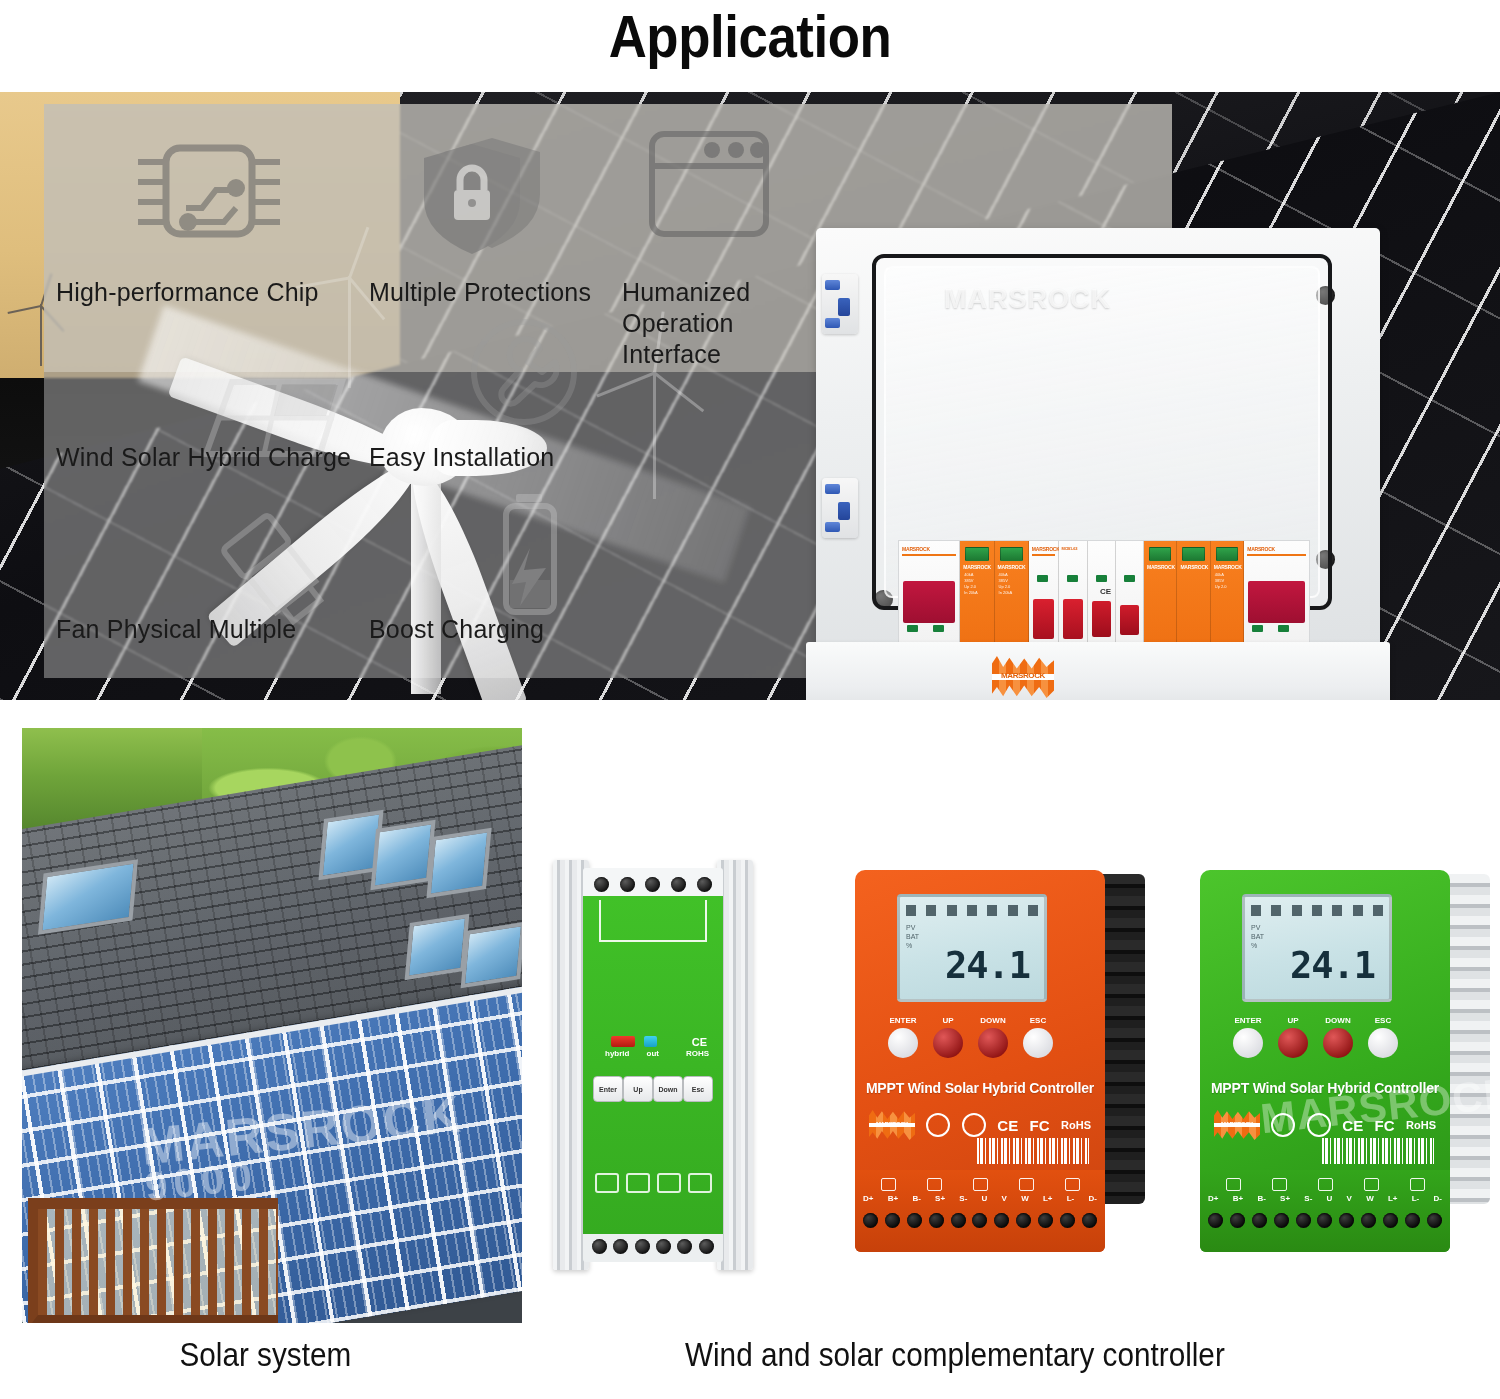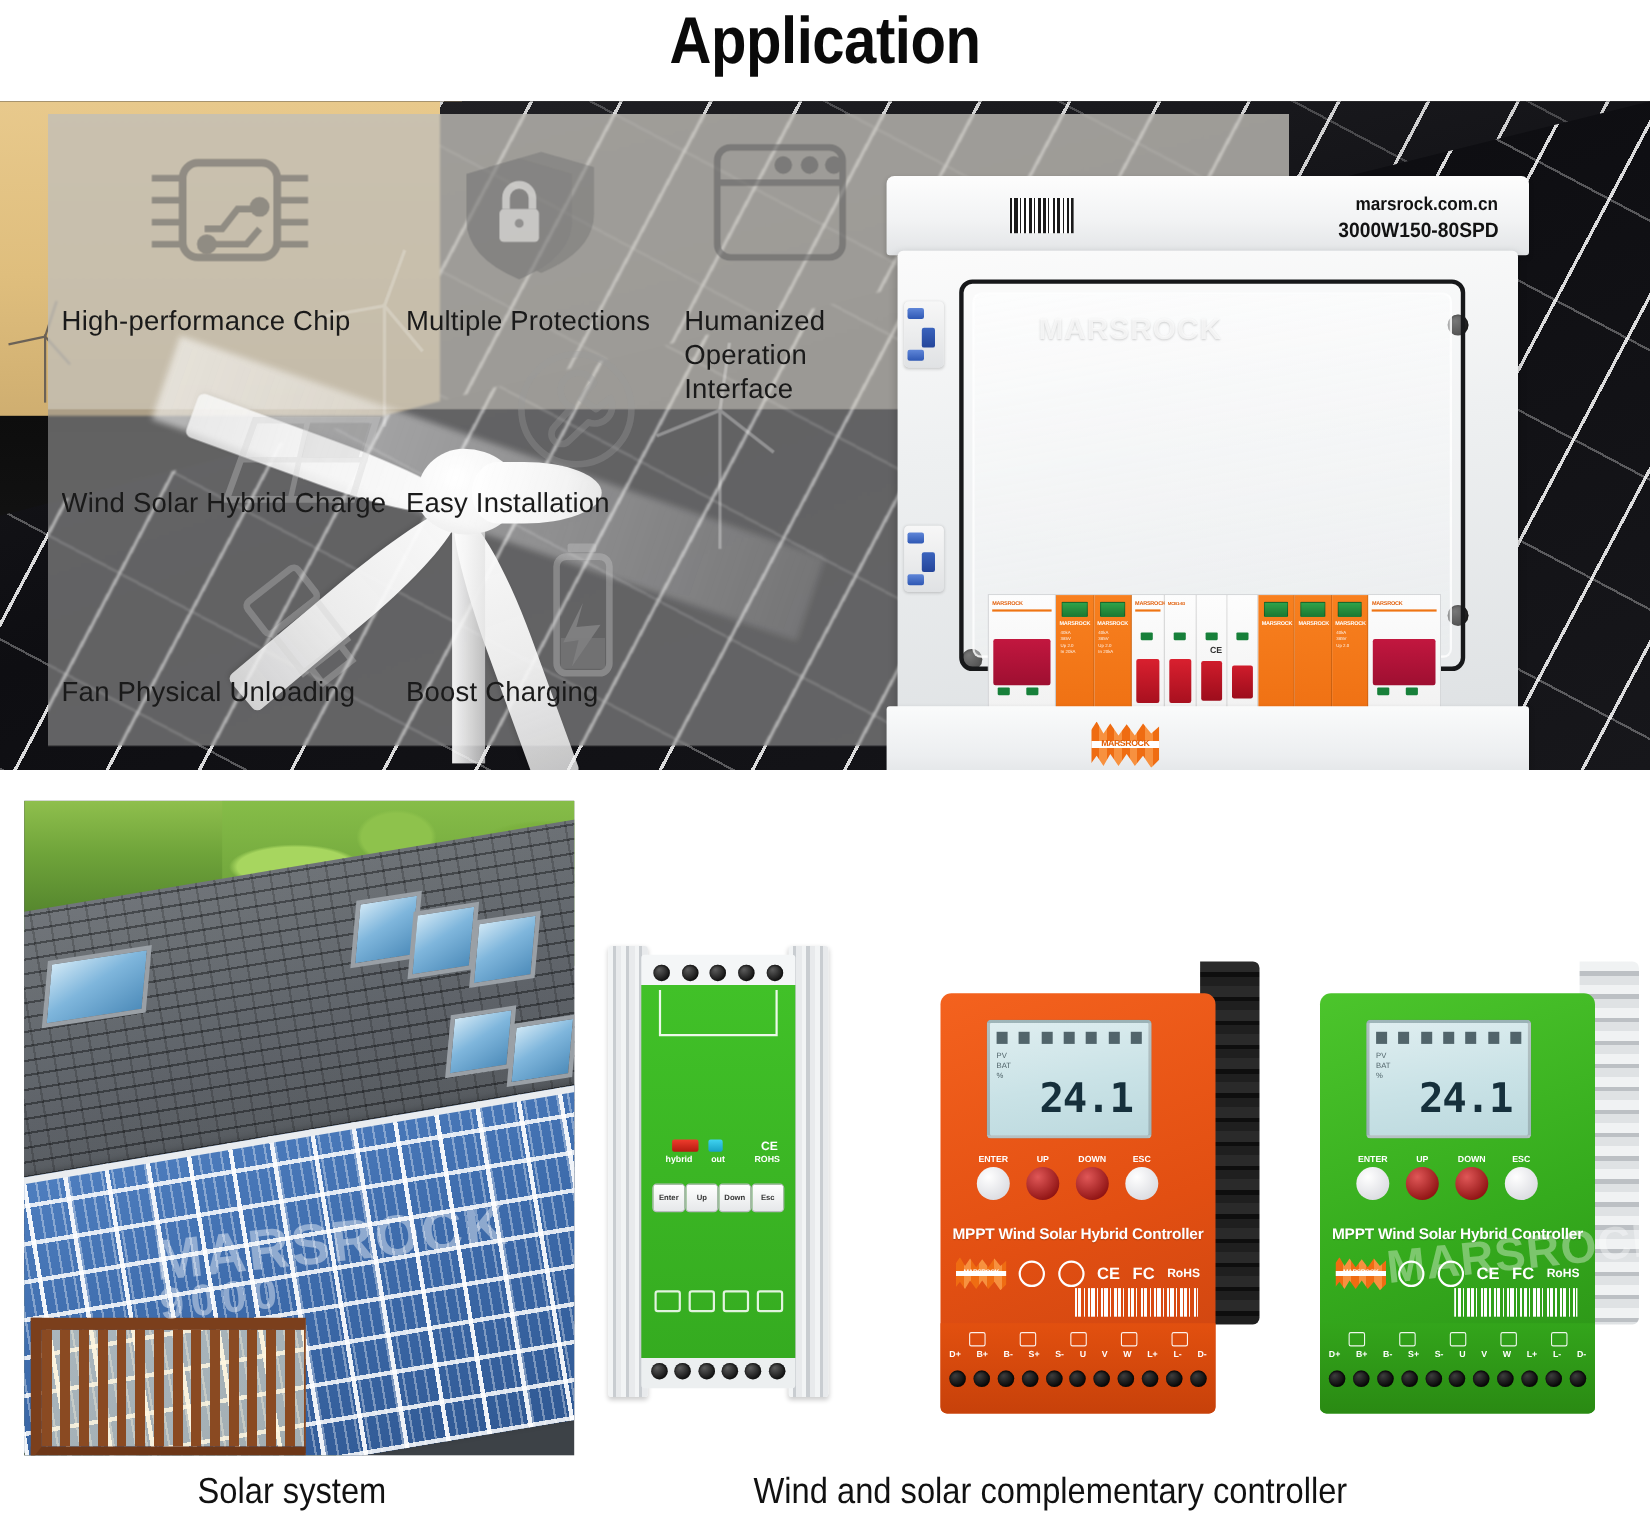--- a/index.html
+++ b/index.html
@@ -505,21 +505,20 @@
       #2a2a2a 0 10px, #0e0e0e 10px 14px, #1f1f1f 14px 22px);
     border-radius: 0 6px 6px 0;
   }
   .cb-fins.silver {
     background: repeating-linear-gradient(180deg,
       #f0f2f3 0 9px, #bcc0c4 9px 13px, #dfe2e4 13px 21px);
   }
   .ctrl-face {
     position: absolute; left: 0; top: 0; width: 250px; height: 382px;
     border-radius: 10px 10px 6px 6px;
-    margin-top: 33px;
   }
   .ctrl-orange .ctrl-face {
     background: linear-gradient(160deg, #f4621e 0%, #e24f12 55%, #c94310 100%);
   }
   .ctrl-greenbig .ctrl-face {
     background: linear-gradient(160deg, #4cc52c 0%, #35ab1d 55%, #2a8f16 100%);
   }
   .ctrl-lcd {
     position: absolute; left: 42px; top: 24px; width: 150px; height: 108px;
     background: linear-gradient(170deg, #dfeef0 0%, #c9e2e6 55%, #bcd9de 100%);
@@ -748,31 +747,26 @@
       </svg>
     </div>
 
     <div class="feature" style="left:12px; top:173px;">High-performance Chip</div>
     <div class="feature" style="left:325px; top:173px;">Multiple Protections</div>
     <div class="feature" style="left:578px; top:173px;">Humanized
 Operation
 Interface</div>
     <div class="feature" style="left:12px; top:338px;">Wind Solar Hybrid Charge</div>
     <div class="feature" style="left:325px; top:338px;">Easy Installation</div>
-    <div class="feature" style="left:12px; top:510px;">Fan Physical Unloading</div>
+    <div class="feature" style="left:12px; top:510px;">Fan Physical Multiple</div>
     <div class="feature" style="left:325px; top:510px;">Boost Charging</div>
   </div>
 
   <div class="control-box">
 
-    <div class="cb-top-cover">
-      <div class="cb-barcode"></div>
-      <div class="cb-url">marsrock.com.cn</div>
-      <div class="cb-model">3000W150-80SPD</div>
-    </div>
 
     <div class="cb-body">
       <div class="cb-hinge" style="top:46px;">
         <i style="top:6px;"></i>
           <i class="mid"></i>
           <i style="top:44px;"></i>
       </div>
       <div class="cb-hinge" style="top:250px;">
         <i style="top:6px;"></i>
           <i class="mid"></i>

